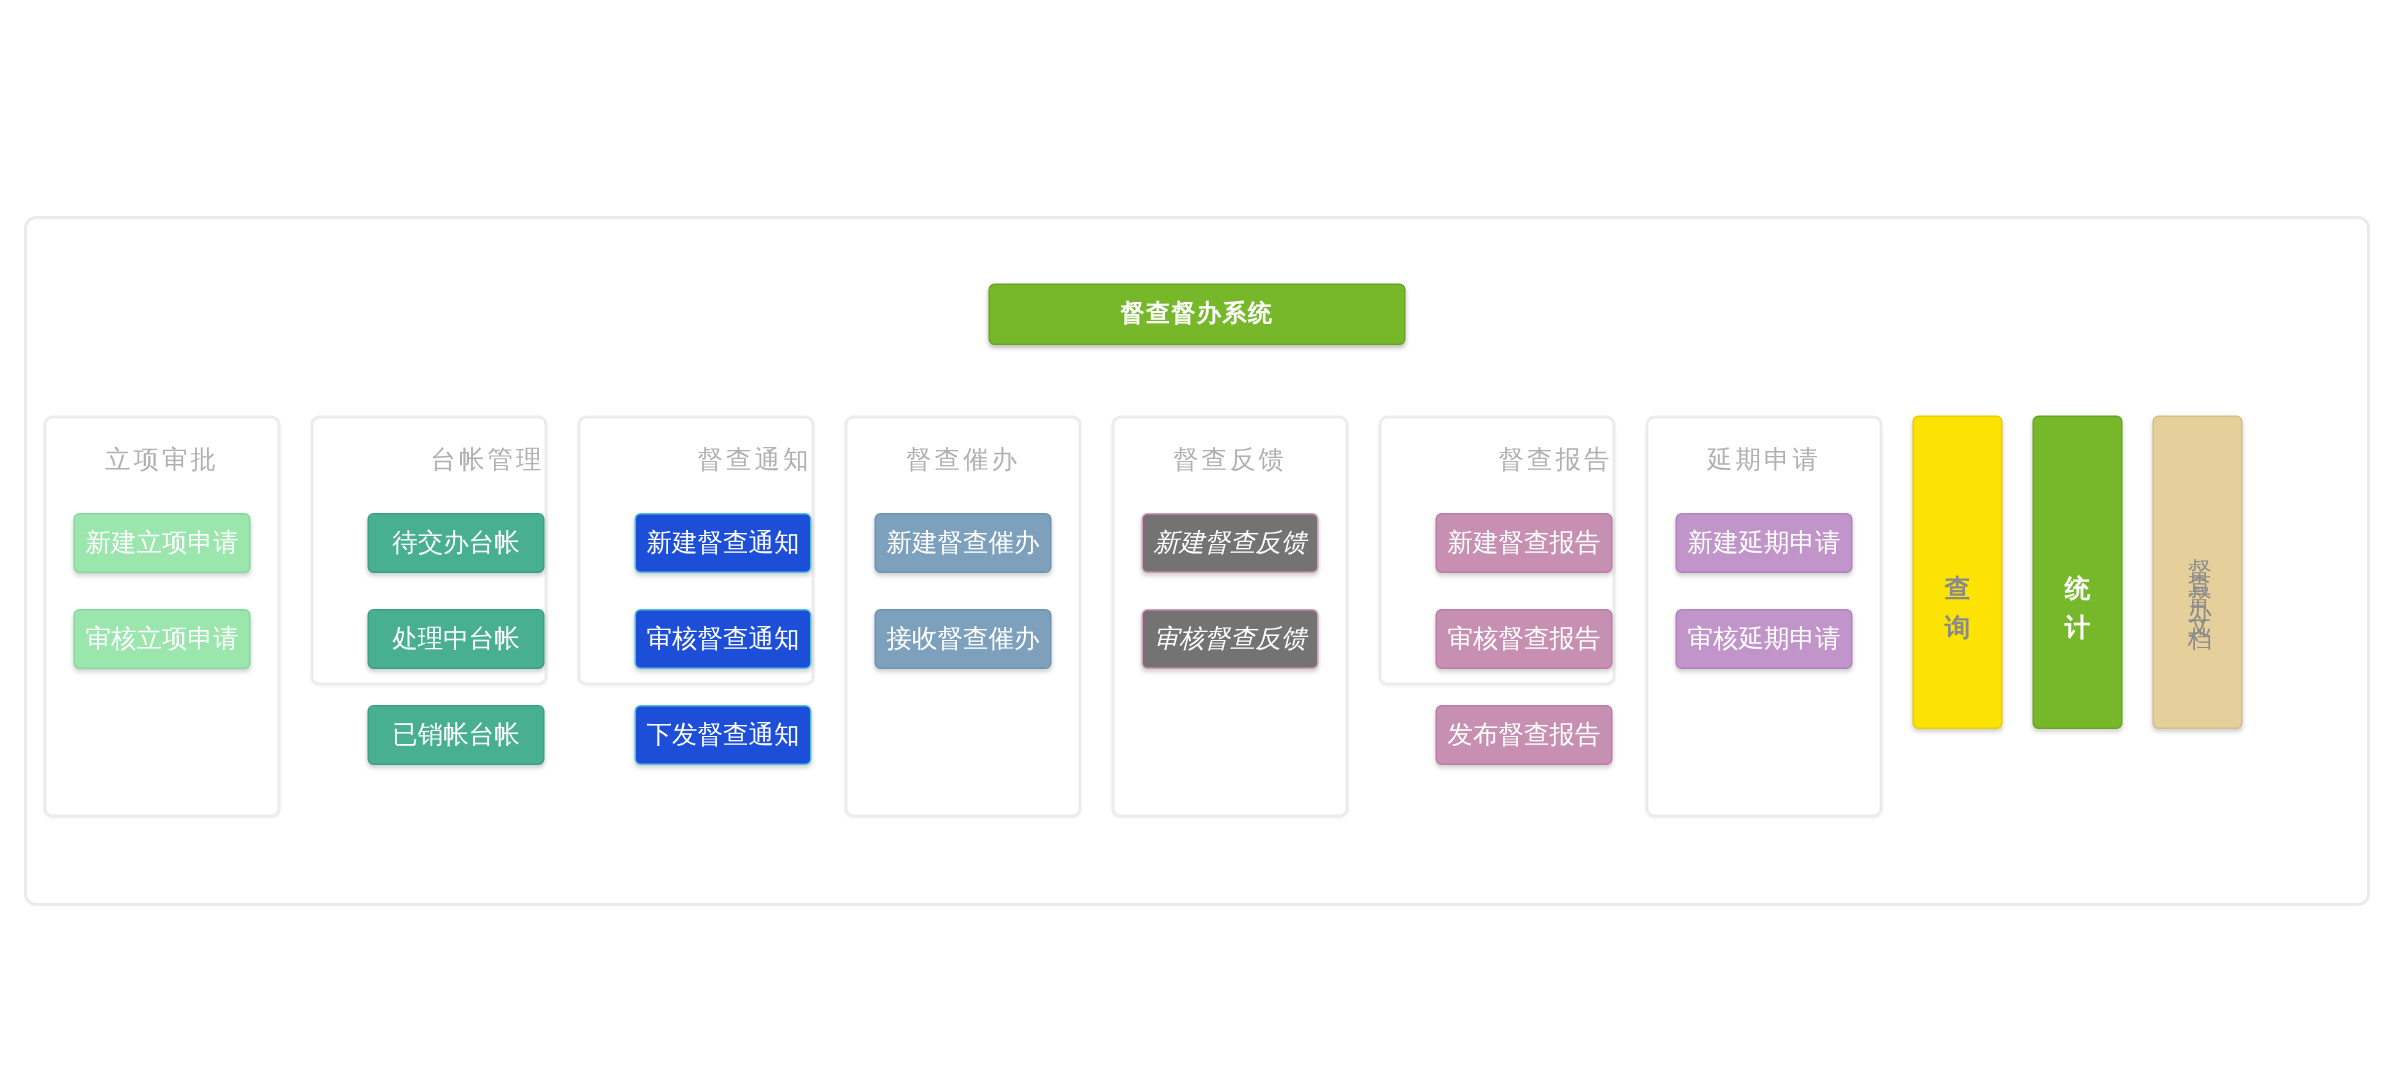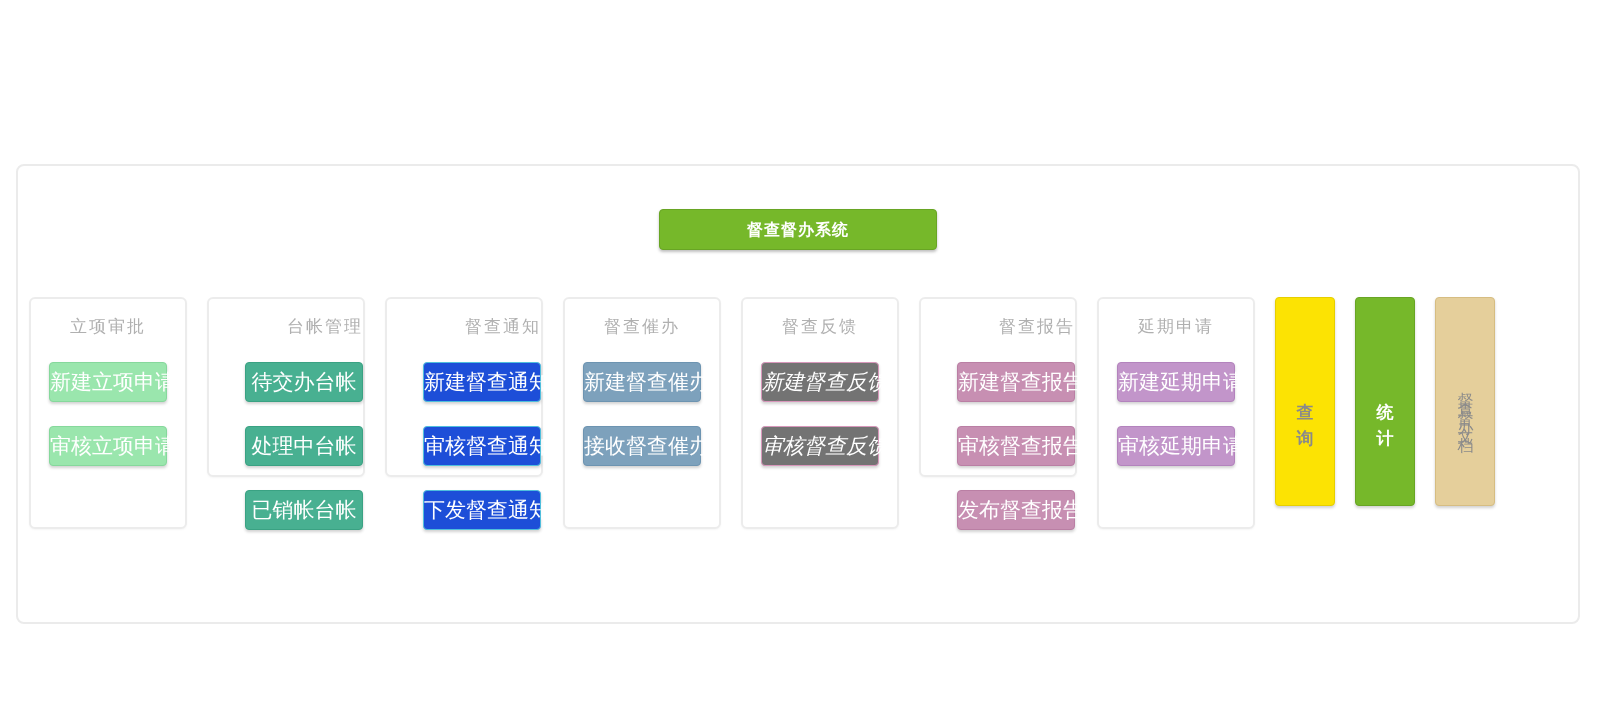--- a/index.html
+++ b/index.html
@@ -4,21 +4,21 @@
 <style>
   * { margin: 0; padding: 0; box-sizing: border-box; }
   html, body {
     width: 1600px; height: 721px;
     background: #ffffff;
     font-family: "Liberation Sans", "DejaVu Sans", sans-serif;
     overflow: hidden;
   }
   .frame {
     position: absolute;
-    left: 16px; top: 164px;
+    left: 16px; top: 144px;
     width: 1564px; height: 460px;
     background: #ffffff;
     border: 2px solid #ebebeb;
     border-radius: 8px;
   }
   .header-btn {
     width: 278px; height: 41px;
     margin: 43px auto 0 auto;
     background: #76b82a;
     border: 1px solid #68a524;
@@ -33,21 +33,21 @@
     cursor: pointer;
   }
   .columns {
     display: flex;
     align-items: flex-start;
     gap: 20px;
     margin: 47px 0 0 11px;
   }
   .card {
     width: 158px;
-    height: 232px;
+    height: 268px;
     background: #ffffff;
     border: 2px solid #ececec;
     border-radius: 6px;
     box-shadow: 0 1px 2px rgba(0,0,0,0.04);
     display: flex;
     flex-direction: column;
     align-items: center;
     flex: 0 0 auto;
   }
   .card.tall { height: 180px; align-items: flex-end; }
@@ -57,21 +57,21 @@
     letter-spacing: 2px;
     color: #b0b0b0;
     text-align: center;
   }
   .btn {
     width: 118px;
     height: 40px;
     margin-top: 24px;
     border-radius: 4px;
     color: #ffffff;
-    font-size: 21px;
+    font-size: 17px;
     line-height: 38px;
     text-align: center;
     box-shadow: 0 2px 3px rgba(0,0,0,0.18);
     cursor: pointer;
     white-space: nowrap;
   }
   .card .btn:first-of-type { margin-top: 18px; }
   .c0 { background: #9ae6ad; border: 1px solid #86d89c; }
   .c1 { background: #48b091; border: 1px solid #3aa283; }
   .c2 { background: #1d4ed8; border: 1px solid #4fbedd; }

